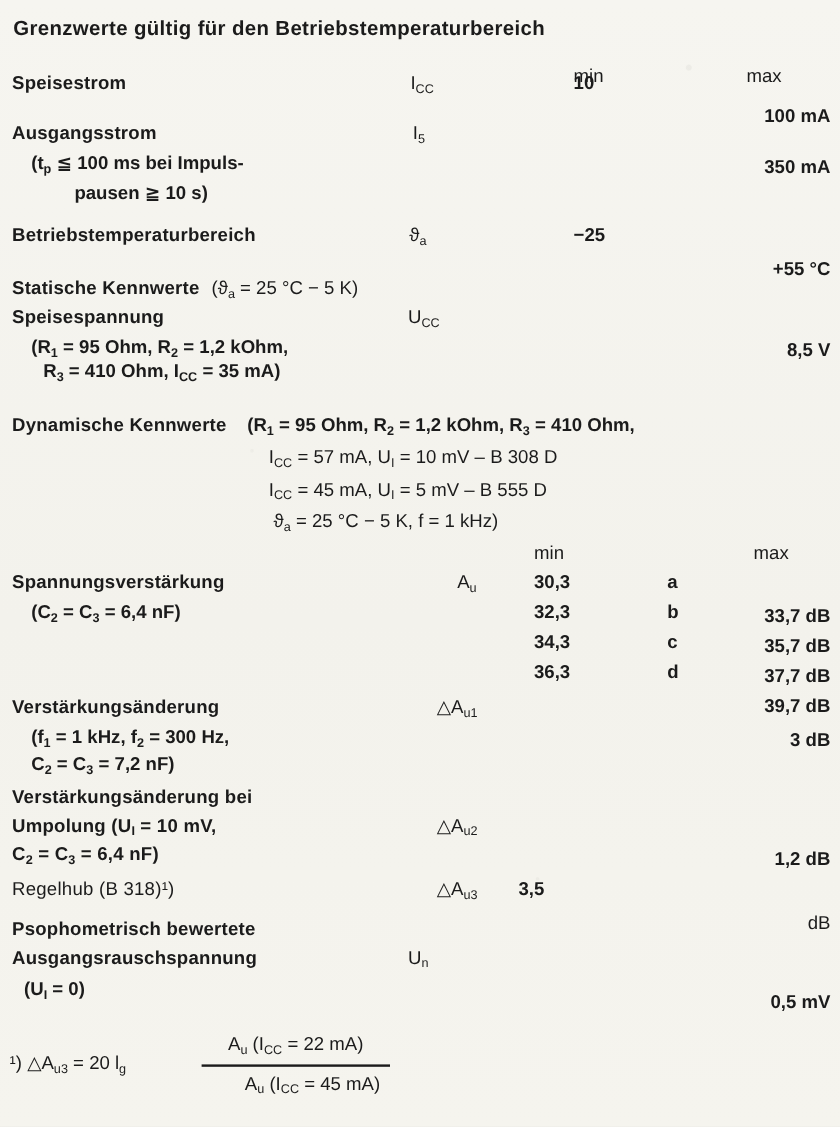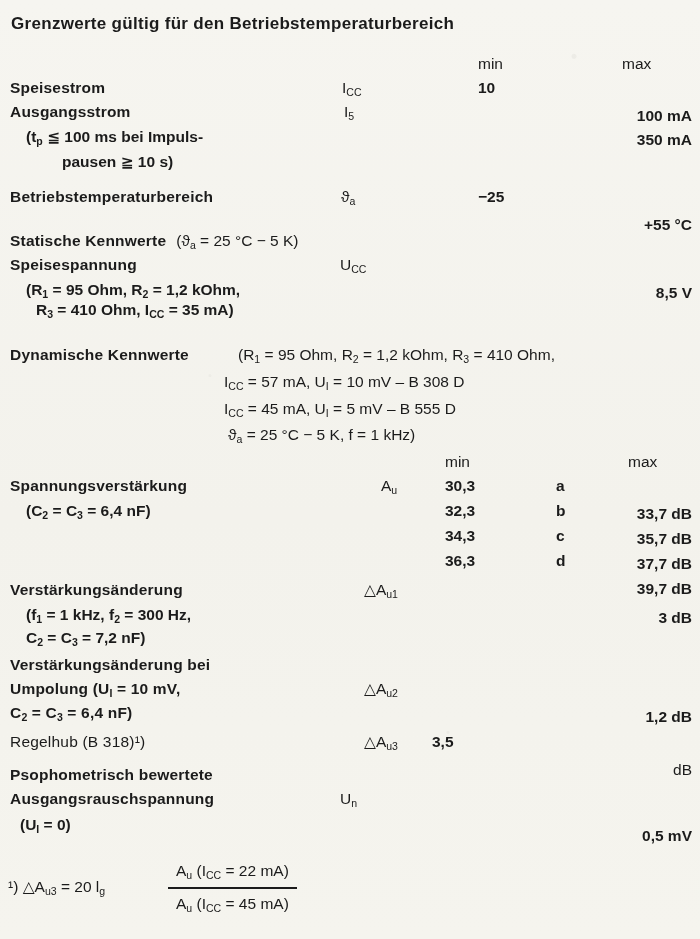--- a/index.html
+++ b/index.html
@@ -37,45 +37,45 @@
   .s2d{left:364px;} 
   .cmin1{left:478px;font-weight:700;}
   .cmin2{left:445px;font-weight:700;}
   .cmin3{left:432px;font-weight:700;}
   .hmin1{left:478px;}
   .hmax1{left:622px;}
   .hmin2{left:445px;}
   .hmax2{left:628px;}
   .code{left:556px;font-weight:700;}
   .cmax{right:8px;text-align:right;font-weight:700;margin-top:28px;}
-  .dyncond{left:238px;font-weight:400;}
+  .dyncond{left:206px;font-weight:700;}
   .dyncond2{left:224px;font-weight:400;}
   .dyncond3{left:228px;font-weight:400;}
   .headcond{font-weight:400;margin-left:10px;}
   .flow{position:absolute;left:10px;white-space:nowrap;}
   sub{font-size:0.68em;vertical-align:-0.3em;line-height:0;letter-spacing:0;}
   .fn-prefix{position:absolute;left:8px;top:877px;white-space:nowrap;font-weight:400;}
   .fraction{position:absolute;left:168px;top:860px;text-align:center;font-weight:400;}
   .fraction .num{padding:0 8px 5px 8px;line-height:22px;border-bottom:2px solid #1b1b1b;white-space:nowrap;}
-  .fraction .den{padding:4px 8px 0 8px;line-height:22px;white-space:nowrap;}
+  .fraction .den{padding:4px 8px 0 8px;line-height:22px;white-space:nowrap;margin-left:28px;}
   .off8{top:9px !important;}
 </style>
 </head>
 <body>
 
 <div class="doc">
 
   <h1 class="title">Grenzwerte gültig für den Betriebstemperaturbereich</h1>
 
   <div class="row" style="top:54px">
     <span class="hdr hmin1">min</span>
     <span class="hdr hmax1">max</span>
   </div>
 
-  <div class="row" style="top:78px">
+  <div class="row" style="top:60px">
     <span class="lbl">Speisestrom</span>
     <span class="sym s1"><span>I</span><sub>CC</sub></span>
     <span class="cmin1">10</span>
     <span class="cmax">100 mA</span>
   </div>
 
   <div class="row" style="top:102px">
     <span class="lbl">Ausgangsstrom</span>
     <span class="sym s1b"><span>I</span><sub>5</sub></span>
     <span class="cmax">350 mA</span>

